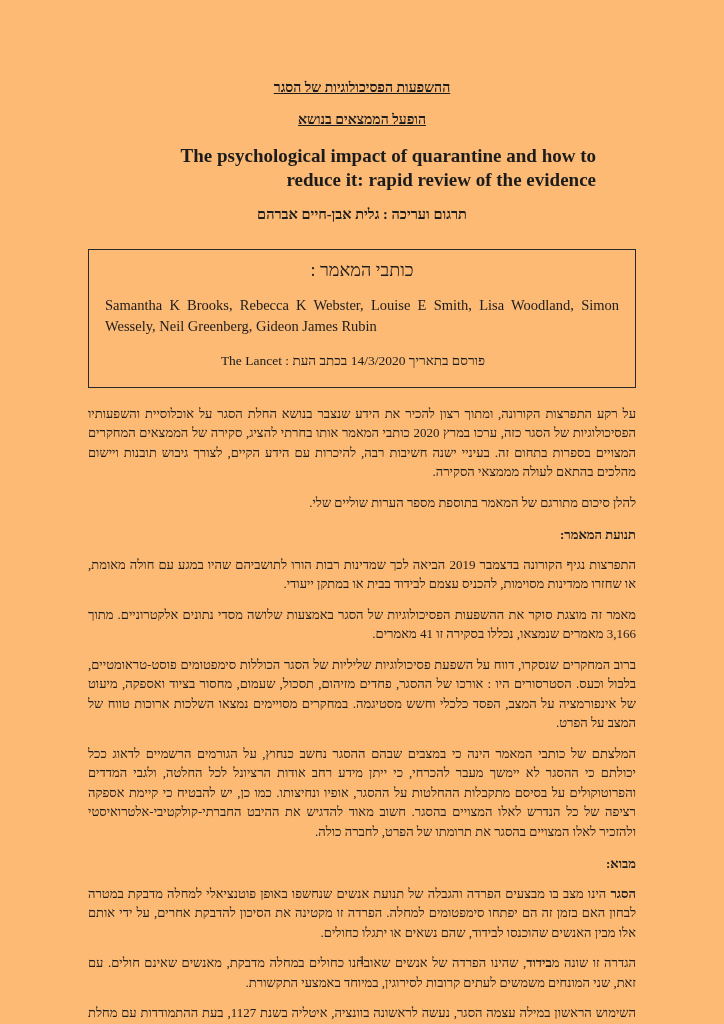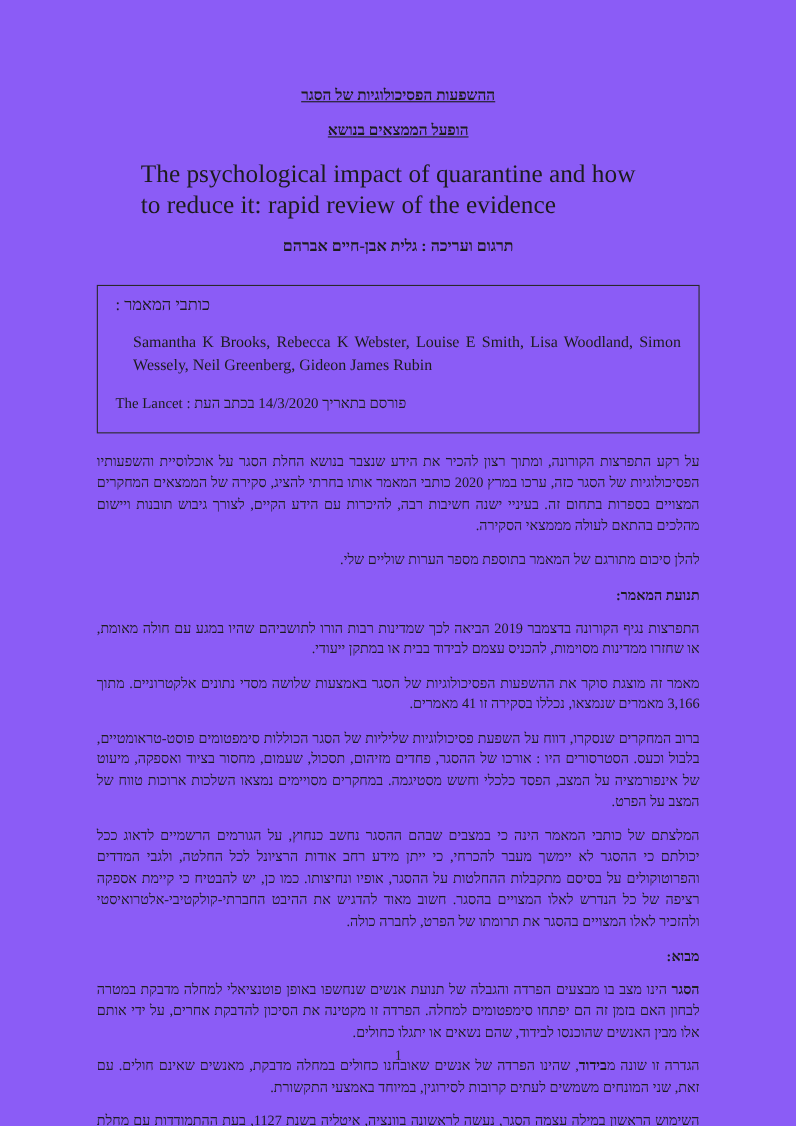--- a/index.html
+++ b/index.html
@@ -3,53 +3,53 @@
 <meta charset="utf-8">
 <style>
   html,body{margin:0;padding:0;}
   body{
     width:724px;height:1024px;
     background:#e9e9e9;
     font-family:"Liberation Serif","DejaVu Sans",serif;
   }
   .page{
     position:relative;width:724px;height:1024px;
-    background:#8b5cf6;color:#1c1c1c;overflow:hidden;
+    background:#fdba74;color:#1c1c1c;overflow:hidden;
     box-sizing:border-box;
   }
   .content{
     position:absolute;top:80px;left:88px;right:88px;
   }
   .h-heb{
     direction:rtl;text-align:center;font-weight:bold;
     font-size:14px;margin:0 0 16px 0;
   }
   .h-heb .underline{text-decoration:underline;}
   .h-eng{
-    direction:ltr;text-align:left;font-weight:normal;
-    font-size:23px;line-height:1.25;margin:6px 40px 14px 40px;
+    direction:ltr;text-align:right;font-weight:bold;
+    font-size:19px;line-height:1.25;margin:6px 40px 14px 40px;
   }
   .h-translator{
     direction:rtl;text-align:center;font-weight:bold;
     font-size:14.5px;margin:4px 0 0 0;
   }
   .authors-box{
     border:1.5px solid #2a2a2a;
     margin-top:26px;
     padding:10px 16px 18px 16px;
   }
   .authors-box .label{
-    direction:rtl;text-align:left;font-size:15px;margin:0;
+    direction:rtl;text-align:center;font-size:18px;margin:0;
   }
   .authors-box .authors{
     direction:ltr;text-align:justify;font-size:14.5px;
-    line-height:1.45;margin:14px 0 0 16px;
+    line-height:1.45;margin:14px 0 0 0;
   }
   .authors-box .publine{
-    direction:rtl;text-align:left;font-size:13.5px;margin:16px 18px 0 0;font-family:Liberation Serif, serif;
+    direction:rtl;text-align:center;font-size:13.5px;margin:16px 18px 0 0;font-family:Liberation Serif, serif;
   }
   .doc-body{
     direction:rtl;margin-top:16px;
   }
   .doc-body p{
     text-align:justify;font-size:13px;line-height:19.5px;
     margin:0 0 11px 0;
   }
   .doc-body p.section-heading{
     font-weight:bold;text-align:right;margin:13px 0 10px 0;

